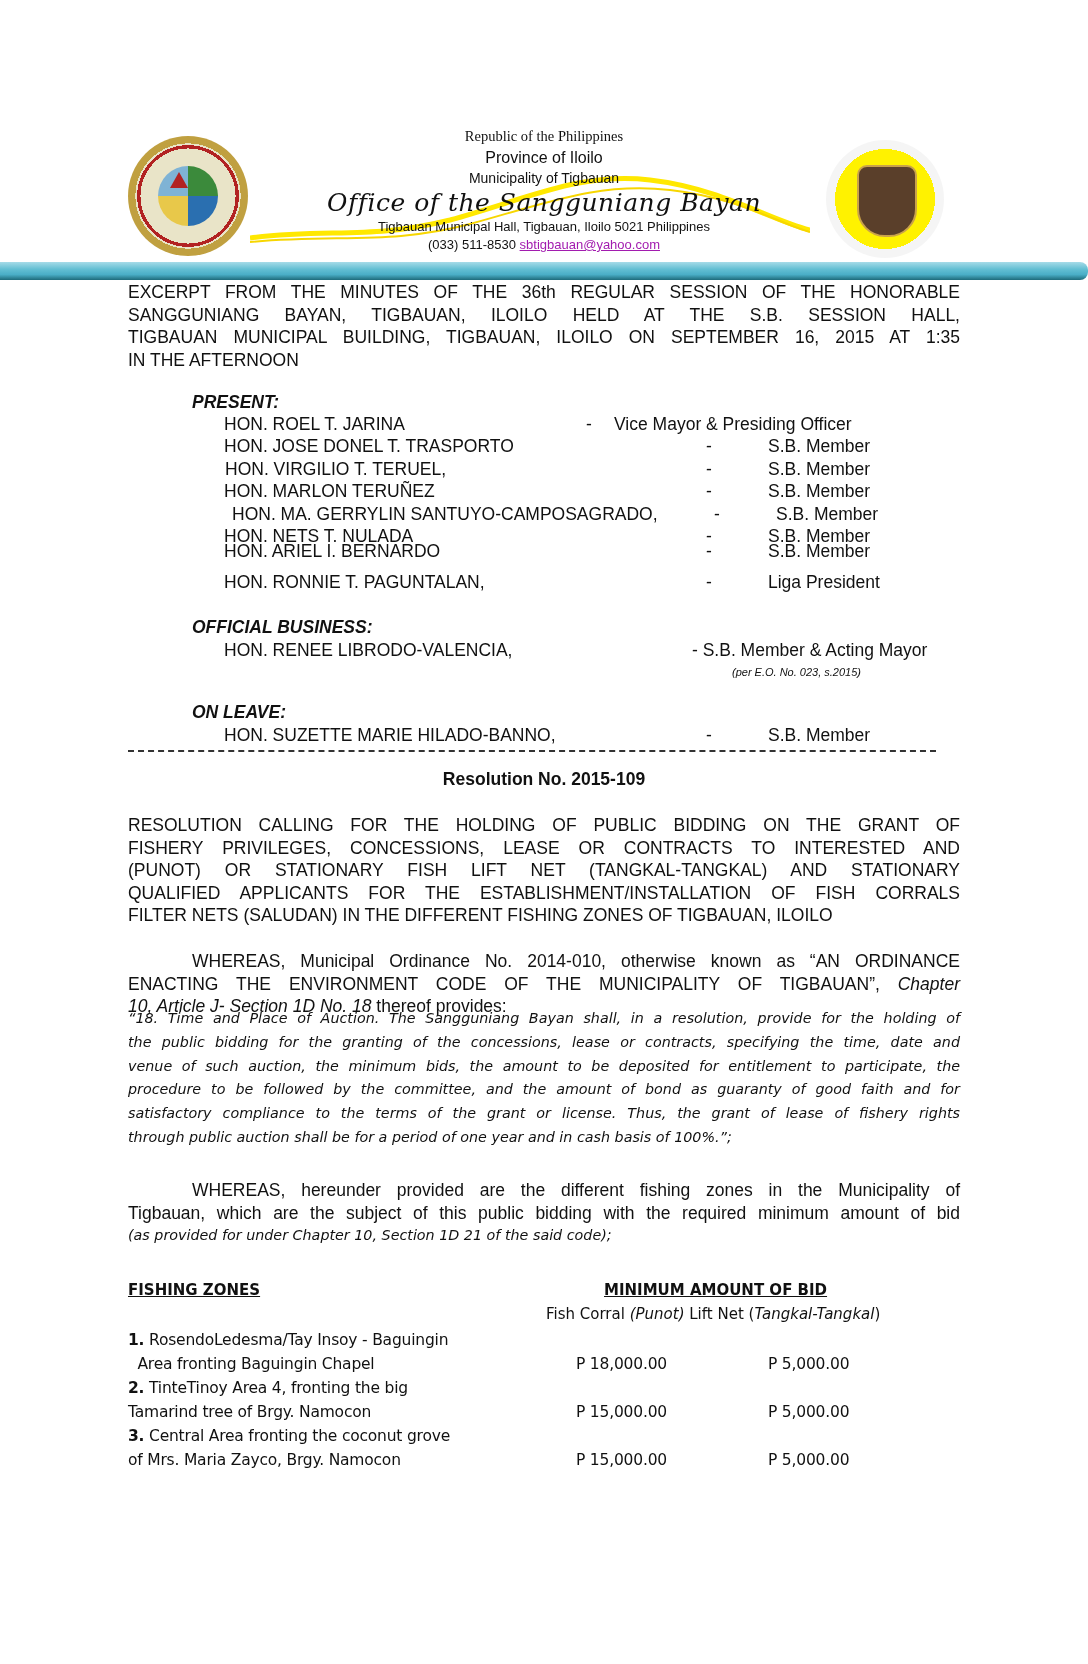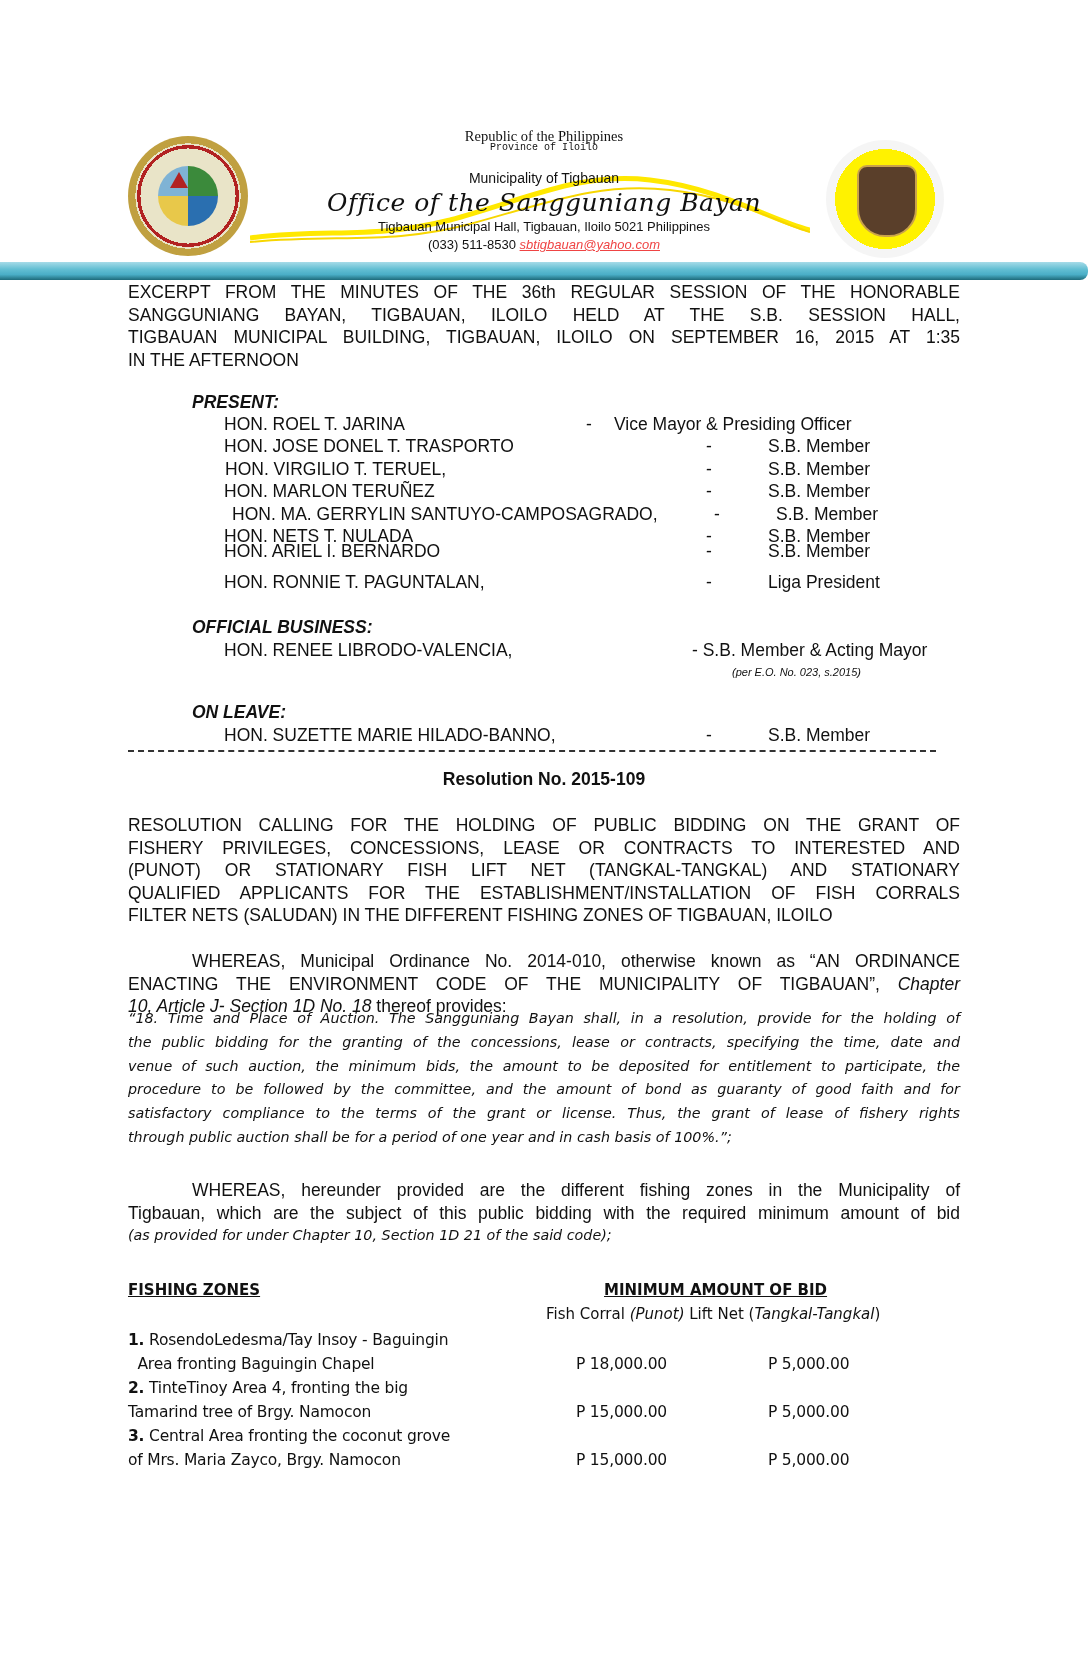--- a/index.html
+++ b/index.html
@@ -1,26 +1,26 @@
 <!DOCTYPE html>
 <html><head>
 <meta charset="utf-8">
 <style>
   html, body { margin: 0; padding: 0; background: #ffffff; }
   body { width: 1088px; height: 1664px; position: relative; overflow: hidden; color: #111; font-family: "Liberation Sans", sans-serif; }
 
   
   .lh-line { position: absolute; left: 0; width: 1088px; text-align: center; }
   .lh-republic { top: 128px; font-size: 14.5px; font-family: "Liberation Serif", serif; }
-  .lh-province { top: 142px; font-size: 10px; font-family: Liberation Mono, monospace; }
+  .lh-province { top: 149px; font-size: 16px; }
   .lh-muni { top: 170px; font-size: 14px; }
   .lh-office { top: 188px; font-size: 25px; font-family: "DejaVu Serif", serif; font-style: italic; letter-spacing: 0.5px; }
   .lh-address { top: 219px; font-size: 13px; }
   .lh-contact { top: 237px; font-size: 13px; }
-  .lh-contact a { color: #ef4444; text-decoration: underline; font-style: italic; }
+  .lh-contact a { color: #a21caf; text-decoration: underline; }
   .lh-swoosh { position: absolute; left: 250px; top: 150px; width: 560px; height: 100px; }
 
   .seal { position: absolute; border-radius: 50%; }
   .seal-left { left: 128px; top: 136px; width: 120px; height: 120px; background: radial-gradient(circle, #e9e4c8 0 56%, #b22222 56% 60%, #e9e4c8 60% 62%, #c0a040 62% 100%); }
   .seal-left .quad { position: absolute; width: 30px; height: 30px; }
   .seal-right { left: 826px; top: 140px; width: 118px; height: 118px; background: radial-gradient(circle, #fff200 0 60%, #f5f5f5 60% 84%, #c0a040 84% 100%); }
   .shield { position: absolute; left: 31px; top: 25px; width: 56px; height: 68px; background: #5a3f2a; border-radius: 10px 10px 28px 28px; border: 2px solid #c9a24a; }
 
   .bar { position: absolute; left: 0; top: 262px; width: 1088px; height: 18px; background: linear-gradient(#a6dbe8 0%, #63bfd3 40%, #4aaec6 70%, #1e6b7a 100%); border-radius: 0 8px 8px 0; }
 

